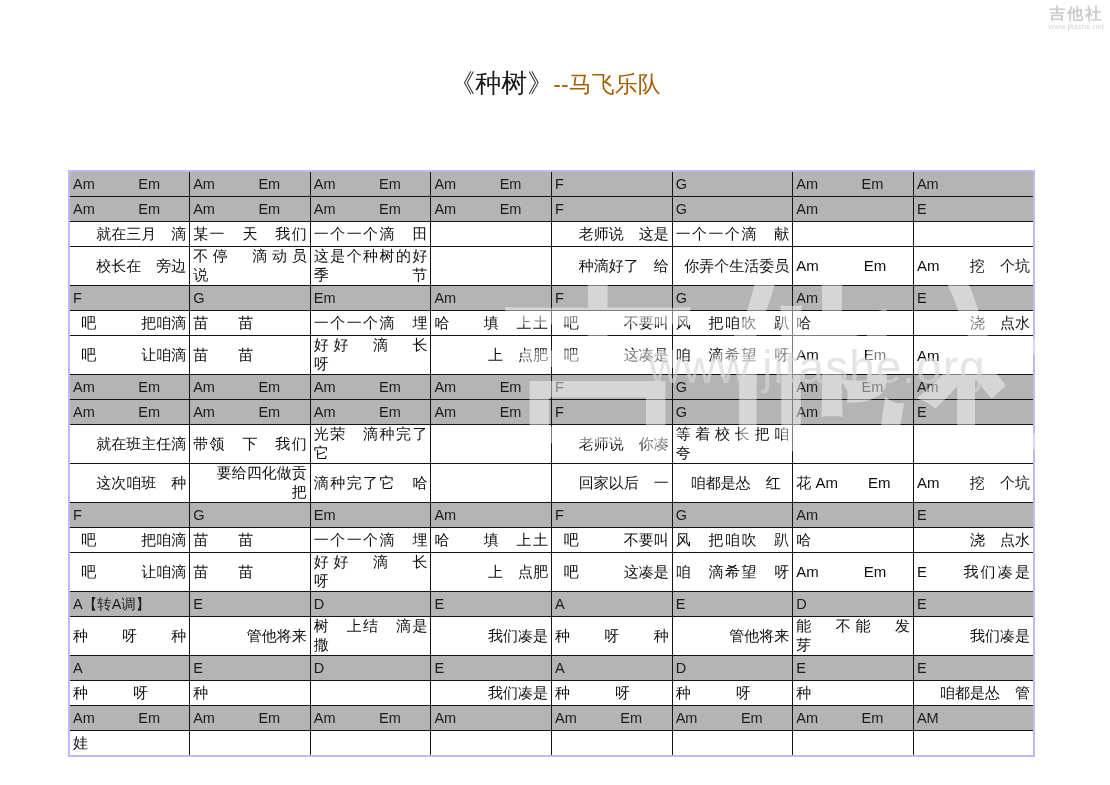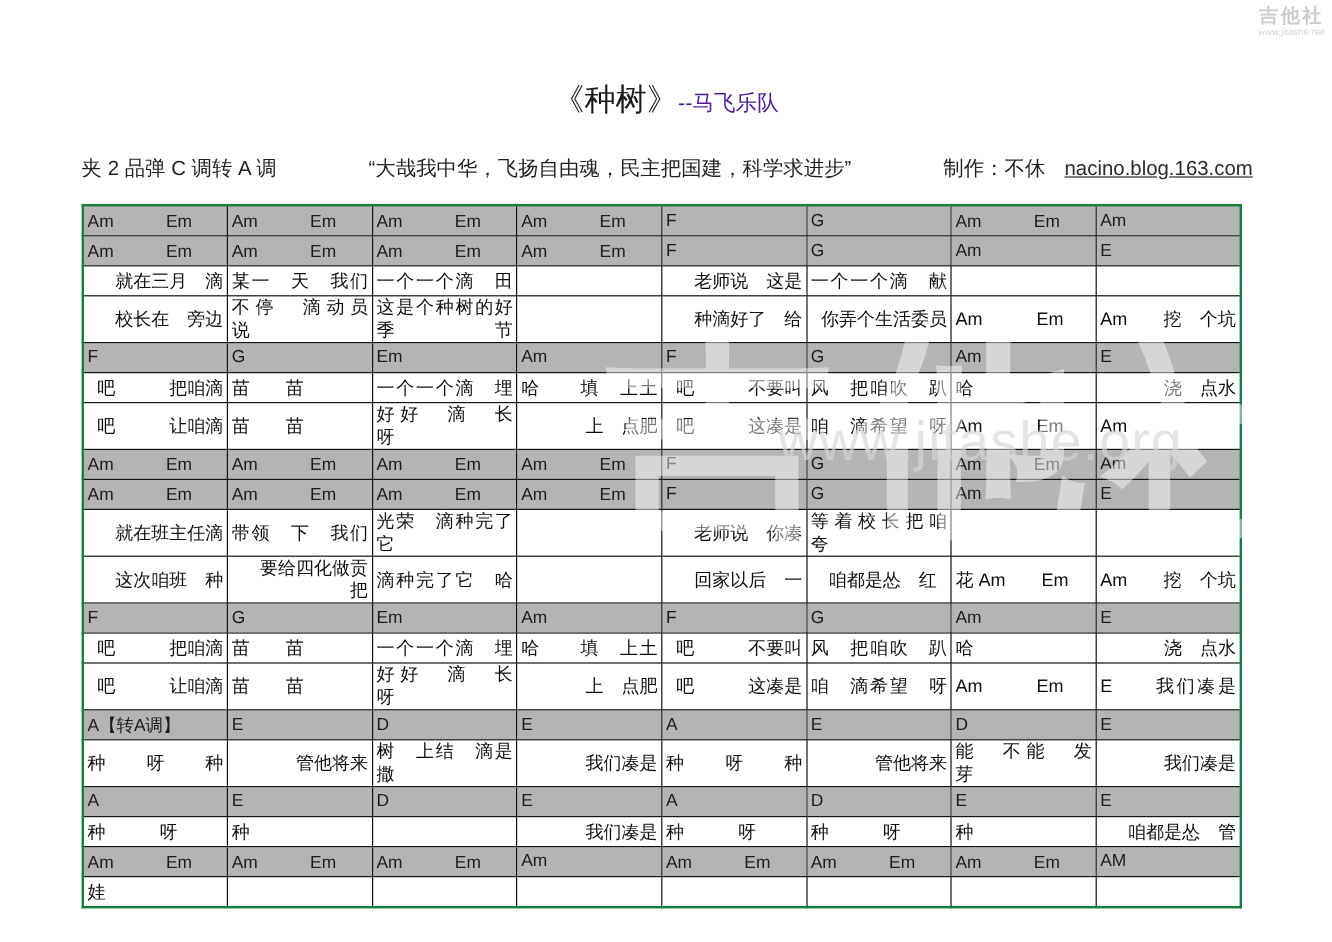--- a/index.html
+++ b/index.html
@@ -13,29 +13,29 @@
 
   
   .wm-center{position:absolute;left:505px;top:270px;pointer-events:none;z-index:5;text-align:center;}
   .wm-center .wm-logo{font-size:190px;line-height:1;color:rgba(255,255,255,0.45);letter-spacing:18px;
                       font-weight:bold;white-space:nowrap;}
   .wm-center .wm-url{position:relative;top:-120px;font-size:46px;color:rgba(214,214,214,0.65);
                      letter-spacing:1px;white-space:nowrap;}
 
   .title{position:absolute;top:66px;left:0;width:1110px;text-align:center;white-space:nowrap;}
   .title .t-main{font-size:26px;color:#1a1a1a;}
-  .title .t-suffix{font-size:18px;color:#4c1d95;}
+  .title .t-suffix{font-size:23px;color:#a16207;}
 
   .meta{position:absolute;top:129px;left:68px;width:976px;display:flex;
         justify-content:space-between;align-items:baseline;font-size:17px;color:#1f1f1f;white-space:nowrap;}
   .meta .credit-wrap{display:flex;gap:16px;align-items:baseline;}
   .meta .credit-link{text-decoration:underline;color:#2b2b2b;}
 
   table.sheet{position:absolute;left:68px;top:170px;width:967px;border-collapse:collapse;
-              table-layout:fixed;border:2px solid #15803d;z-index:1;}
+              table-layout:fixed;border:2px solid #c4b5fd;z-index:1;}
   table.sheet td{height:24px;border:1px solid #141414;padding:0 3px;overflow:hidden;
                  font-size:15px;vertical-align:middle;}
   tr.chords td{background:#b4b4b4;color:#1c1c1c;font-size:14.5px;}
   tr.lyrics td{background:#ffffff;color:#0e0e0e;}
   td.a-l{text-align:left;}
   td.a-r{text-align:right;margin-top:16px;}
   td.a-j{text-align:justify;text-align-last:justify;}
   td.small{font-size:12px;}
 </style>
 </head>
@@ -45,28 +45,20 @@
 
   <div class="wm-top">
     <div class="wm-logo">吉他社</div>
     <div class="wm-url">www.jitashe.net</div>
   </div>
 
   <div class="title">
     <span class="t-main">《种树》</span><span class="t-suffix">--马飞乐队</span>
   </div>
 
-  <div class="meta">
-    <span>夹 2 品弹 C 调转 A 调</span>
-    <span>“大哉我中华，飞扬自由魂，民主把国建，科学求进步”</span>
-    <span class="credit-wrap">
-      <span>制作：不休</span>
-      <span class="credit-link">nacino.blog.163.com</span>
-    </span>
-  </div>
 
   <table class="sheet">
       <tbody>
         <tr class="chords">
           <td class="a-l">Am　　　Em</td>
           <td class="a-l">Am　　　Em</td>
           <td class="a-l">Am　　　Em</td>
           <td class="a-l">Am　　　Em</td>
           <td class="a-l">F</td>
           <td class="a-l">G</td>

